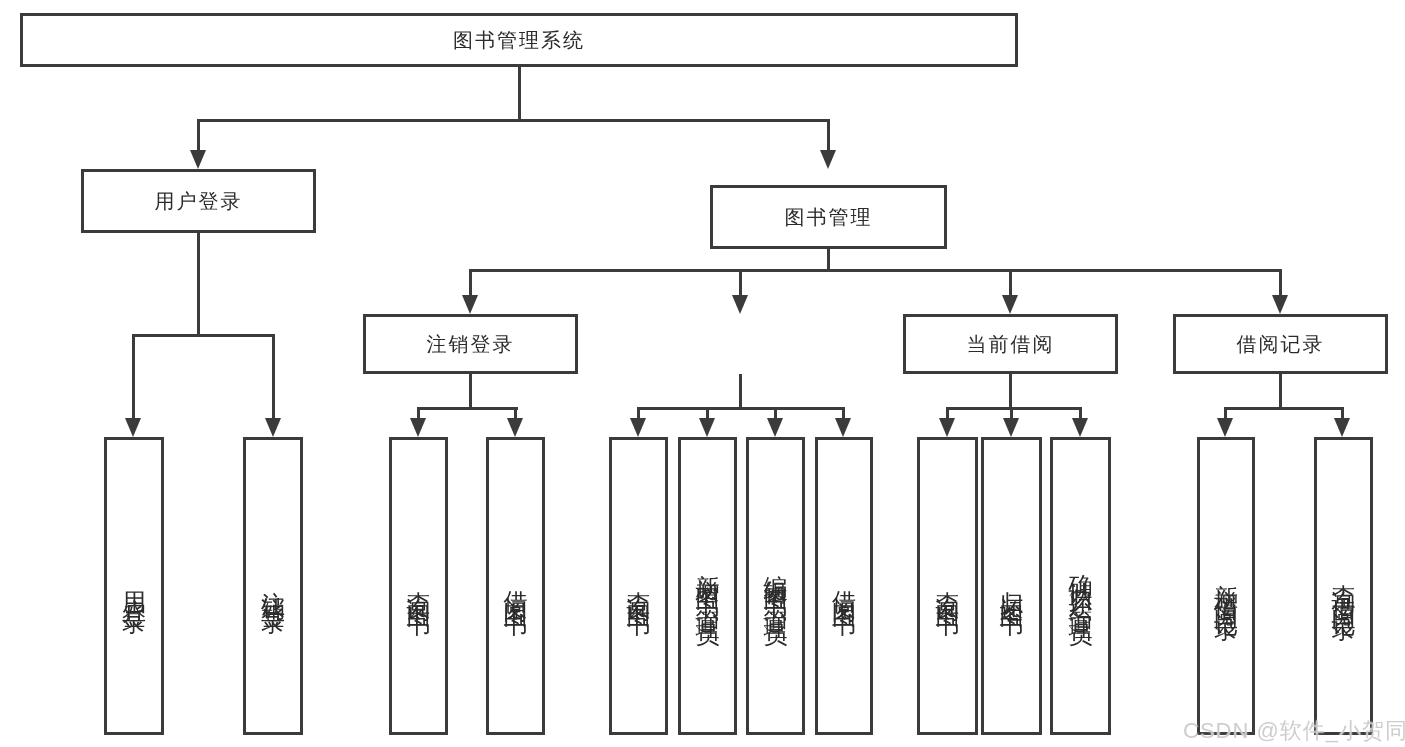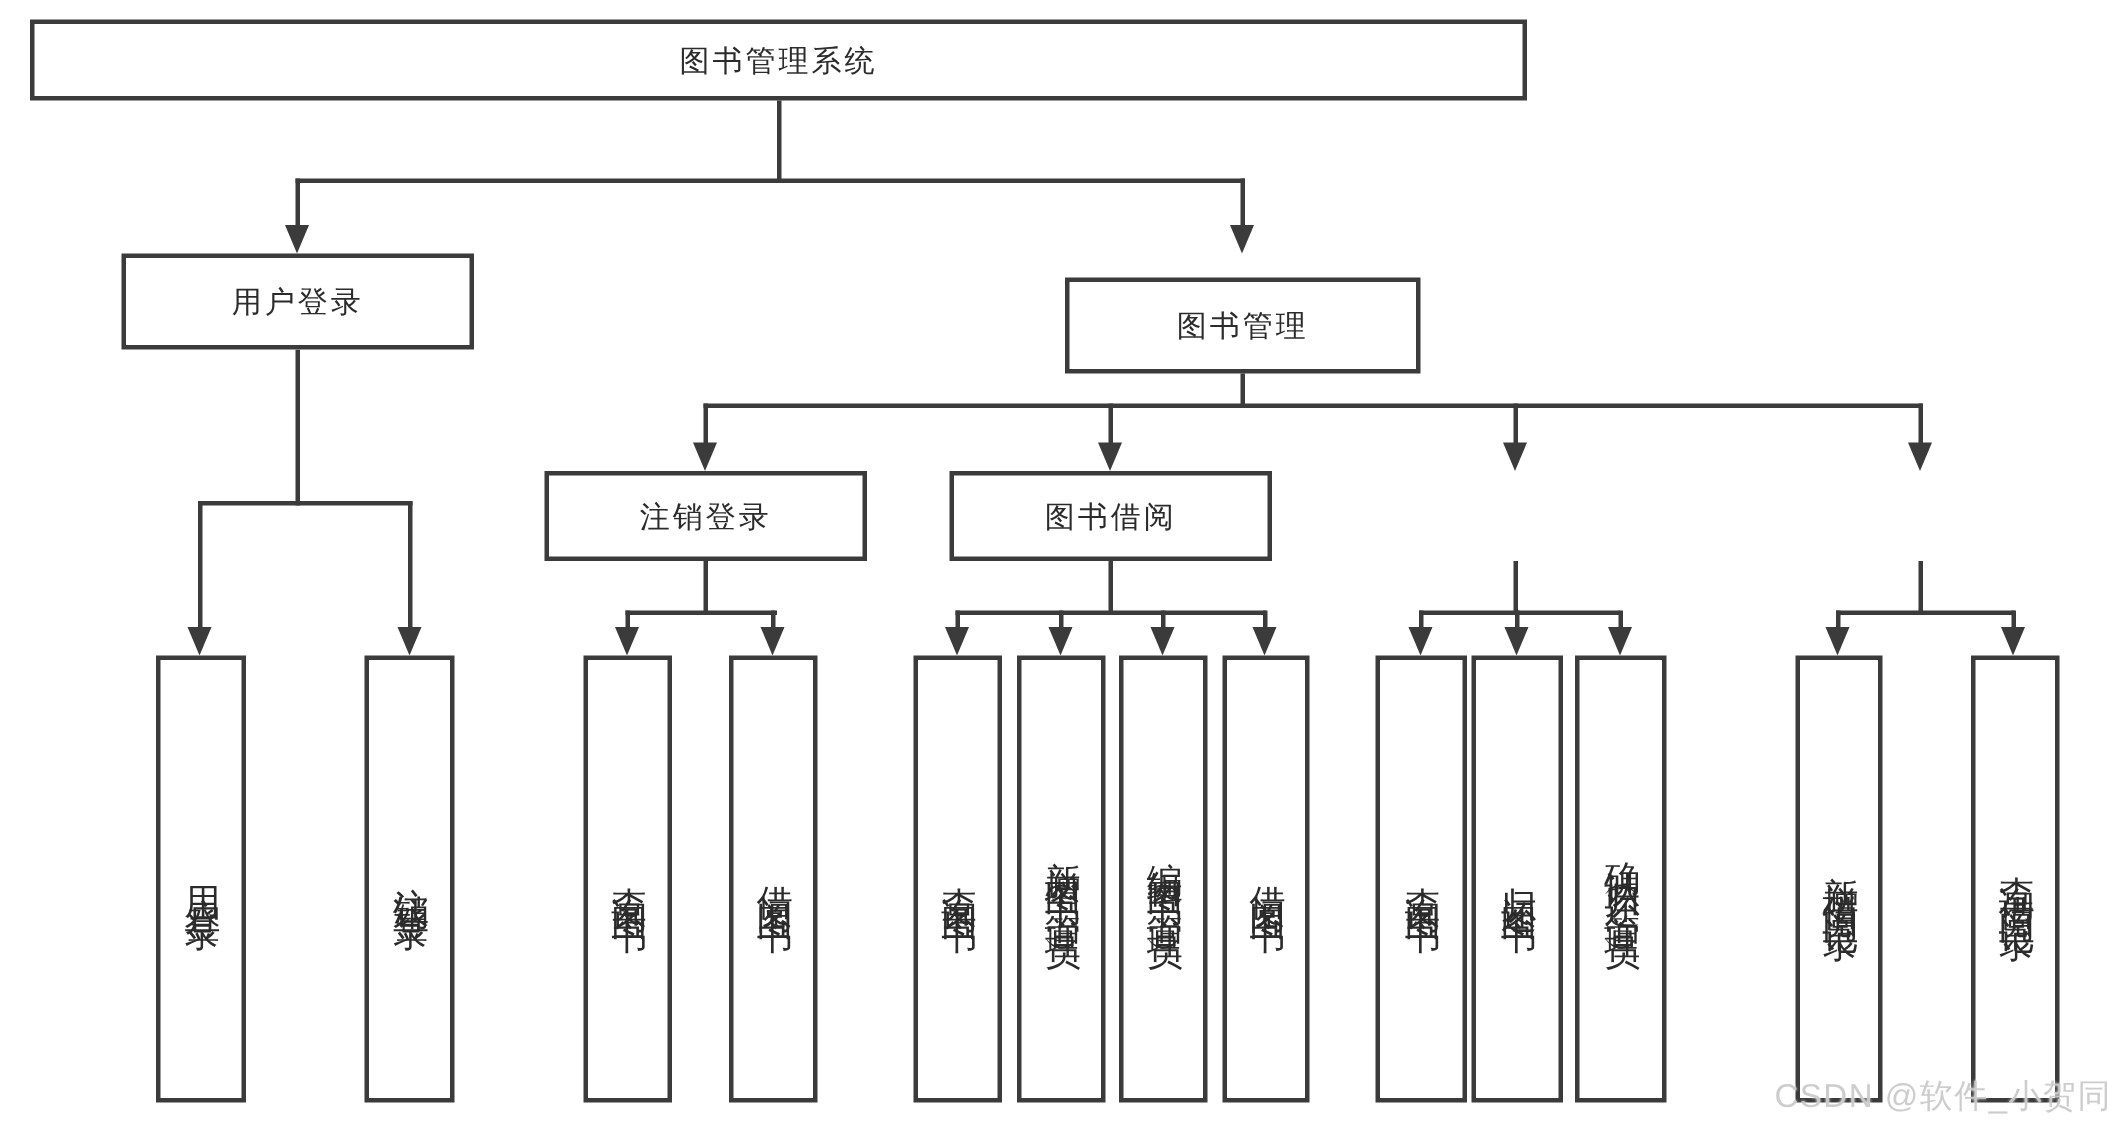--- a/index.html
+++ b/index.html
@@ -127,22 +127,25 @@
   <div class="node" style="left:81px;top:169px;width:235px;height:64px">
     <span>用户登录</span>
   </div>
   <div class="node" style="left:710px;top:185px;width:237px;height:64px">
     <span>图书管理</span>
   </div>
 
   <div class="node" style="left:363px;top:314px;width:215px;height:60px">
     <span>注销登录</span>
   </div>
-  <div class="node" style="left:633px;top:314px;width:215px;height:60px">
-    <span>图书借阅</span>
+  <div class="node" style="left:903px;top:314px;width:215px;height:60px">
+    <span>当前借阅</span>
+  </div>
+  <div class="node" style="left:1173px;top:314px;width:215px;height:60px">
+    <span>借阅记录</span>
   </div>
 
   <div class="leaf" style="left:104px;width:60px">
     <span>用户登录</span>
   </div>
   <div class="leaf" style="left:243px;width:60px">
     <span>注销登录</span>
   </div>
 
   <div class="leaf" style="left:389px;width:59px">

